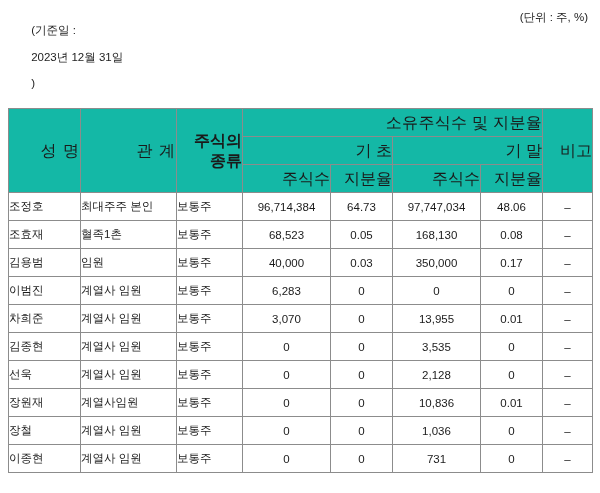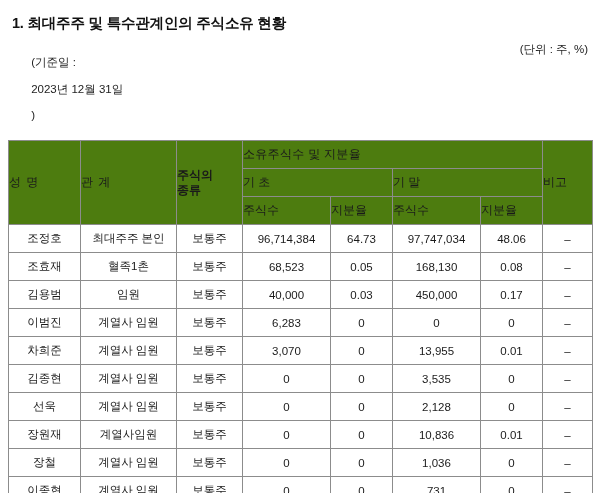--- a/index.html
+++ b/index.html
@@ -50,55 +50,54 @@
   table.shares th,
   table.shares td {
     border: 1px solid #8c8c8c;
     padding: 0;
     height: 27px;
     vertical-align: middle;
     font-weight: normal;
     color: #1a1a1a;
   }
   table.shares thead th {
-    background: #4d7c0f;
-    text-align: left;
-    font-size: 12px;
+    background: #14b8a6;
+    text-align: right;
+    font-size: 16px;
     line-height: 1.25;
   }
   .hdr-stack {
     display: block;
     line-height: 1.25;
     font-weight: bold;
   }
   td.c-name,
   td.c-rel,
   td.c-kind {
-    text-align: center;
+    text-align: left;
   }
   td.c-num {
     text-align: center;
     padding-right: 7px;
   }
   td.c-note {
     text-align: center;
   }
   .colspan-title {
     letter-spacing: 0.3px;
   }
   .sp-title {
     letter-spacing: 1px;
   }
 </style>
 </head>
 <body>
 
 <div class="page">
 
-  <div class="doc-title">1. 최대주주 및 특수관계인의 주식소유 현황</div>
 
   <div class="meta-row">
     <div class="meta-left">
       <span>(기준일 :</span>
       <span style="display:inline-block;width:22px;"></span>
       <span>2023년 12월 31일</span>
       <span style="display:inline-block;width:22px;"></span>
       <span>)</span>
     </div>
     <div class="meta-right">(단위 : 주, %)</div>
@@ -157,21 +156,21 @@
         <td class="c-num">168,130</td>
         <td class="c-num">0.08</td>
         <td class="c-note">–</td>
       </tr>
       <tr>
         <td class="c-name">김용범</td>
         <td class="c-rel">임원</td>
         <td class="c-kind">보통주</td>
         <td class="c-num">40,000</td>
         <td class="c-num">0.03</td>
-        <td class="c-num">450,000</td>
+        <td class="c-num">350,000</td>
         <td class="c-num">0.17</td>
         <td class="c-note">–</td>
       </tr>
       <tr>
         <td class="c-name">이범진</td>
         <td class="c-rel">계열사 임원</td>
         <td class="c-kind">보통주</td>
         <td class="c-num">6,283</td>
         <td class="c-num">0</td>
         <td class="c-num">0</td>

